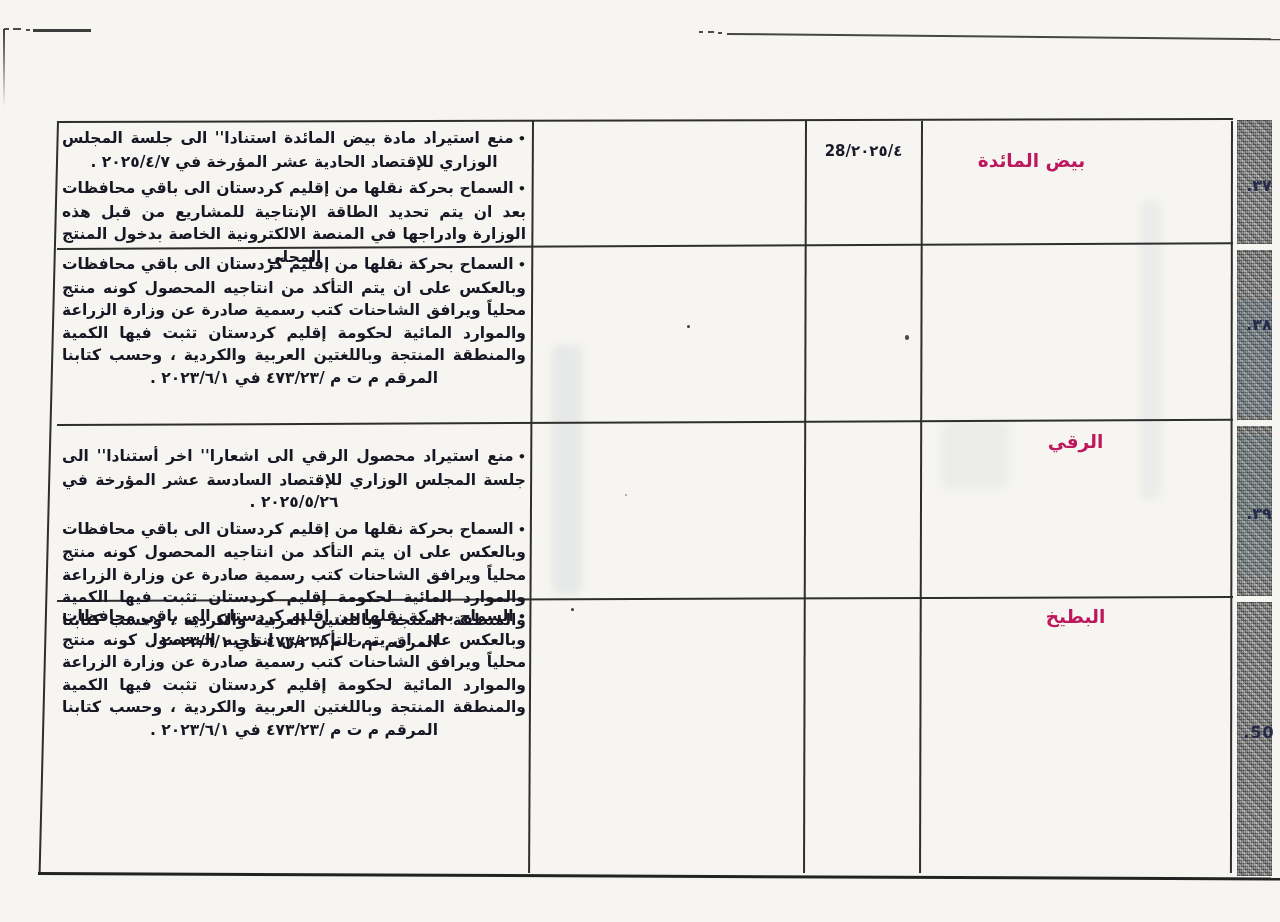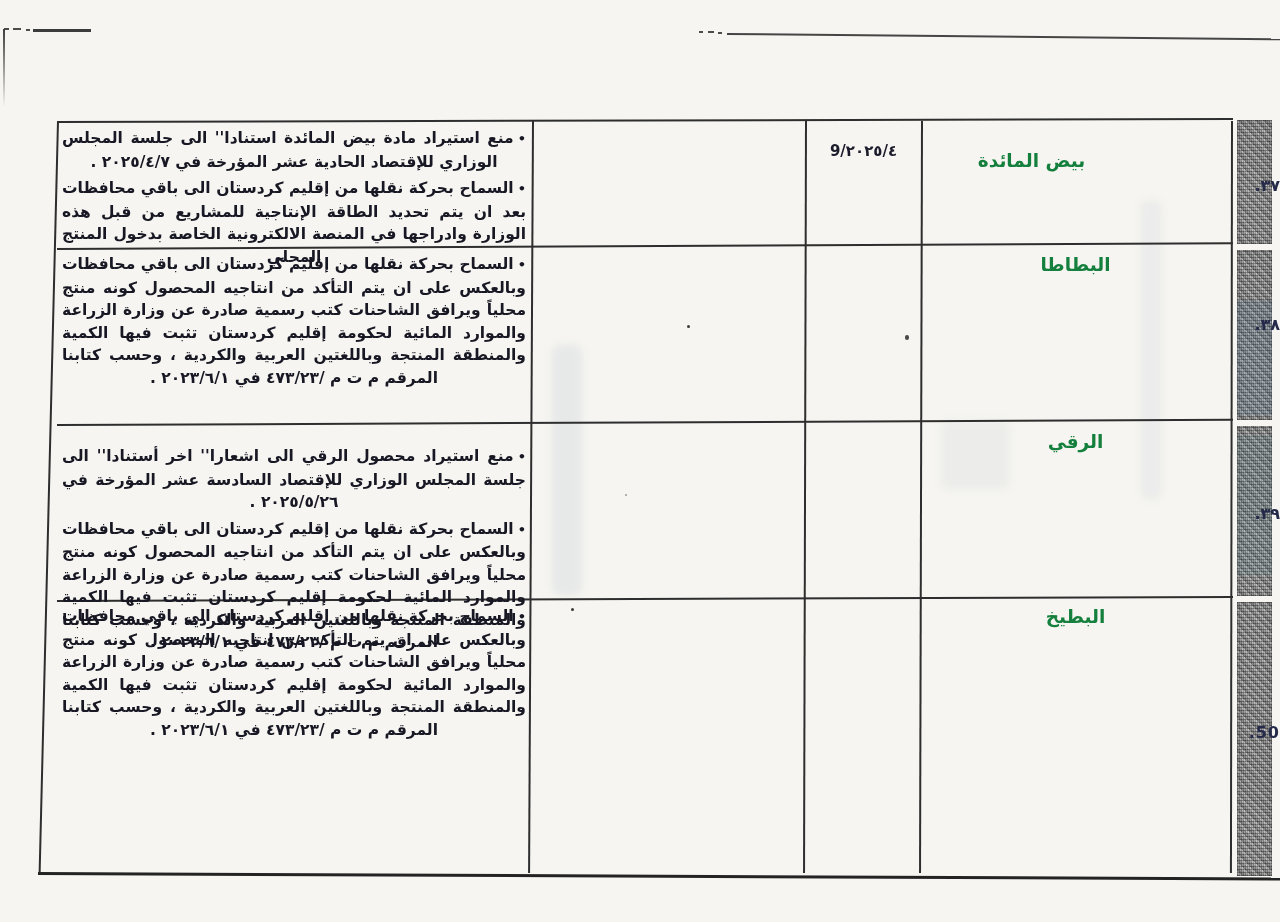--- a/index.html
+++ b/index.html
@@ -11,34 +11,34 @@
   .hline{height:2px;transform-origin:left center;}
   .vline{width:2px;transform-origin:center top;}
 
   
   .details-cell{position:absolute;left:62px;width:464px;direction:rtl;color:#181824;
     font-weight:bold;font-size:15.5px;line-height:22.5px;}
   .para{text-align:justify;text-align-last:center;margin:0 0 4px 0;}
   .blt{font-size:13px;padding-left:4px;}
 
   
-  .product{position:absolute;width:309px;text-align:center;direction:rtl;color:#15803d;
+  .product{position:absolute;width:309px;text-align:center;direction:rtl;color:#be185d;
     font-weight:bold;font-size:18.5px;}
   .date-cell{position:absolute;left:807px;width:113px;text-align:center;direction:rtl;
     color:#1a1a2a;font-weight:bold;font-size:15px;}
 
   
   .strip{position:absolute;left:1237px;width:35px;
     background:
       repeating-linear-gradient(0deg, rgba(20,20,20,.30) 0 1px, rgba(255,255,255,.08) 1px 3px),
       repeating-linear-gradient(90deg, rgba(10,10,10,.22) 0 1px, rgba(230,230,230,.10) 1px 2px),
       repeating-linear-gradient(45deg,#8e8e8e 0 2px,#b3b3b3 2px 4px,#767676 4px 6px);
     box-shadow:inset 0 0 6px rgba(0,0,0,.25);}
   .strip-tint{position:absolute;left:1237px;width:35px;pointer-events:none;}
-  .row-num{position:absolute;left:1238px;width:42px;direction:rtl;text-align:right;
+  .row-num{position:absolute;left:1238px;width:42px;direction:rtl;text-align:center;
     color:#252a4a;font-weight:bold;font-size:16px;letter-spacing:1px;overflow:hidden;}
 
   
   .dash{position:absolute;background:#4c4c4c;}
   .speck{position:absolute;background:#3a3a3a;border-radius:50%;}
   .smudge{position:absolute;pointer-events:none;border-radius:8px;}
 </style>
 </head>
 <body>
 
@@ -70,27 +70,26 @@
     <div class="vline" style="left:532px;top:121px;height:752px;transform:rotate(0.3deg);"></div>
     <div class="vline" style="left:805px;top:121px;height:752px;transform:rotate(0.15deg);"></div>
     <div class="vline" style="left:921px;top:121px;height:752px;transform:rotate(0.15deg);"></div>
     <div class="vline" style="left:1231px;top:121px;height:752px;transform:rotate(0.08deg);"></div>
   </div>
 
   <div class="details-cell" style="top:127px;">
     <p class="para"><span class="blt">•</span><span>منع استيراد مادة بيض المائدة استنادا'' الى جلسة المجلس الوزاري للإقتصاد الحادية عشر المؤرخة في ٢٠٢٥/٤/٧ .</span></p>
     <p class="para"><span class="blt">•</span><span>السماح بحركة نقلها من إقليم كردستان الى باقي محافظات بعد ان يتم تحديد الطاقة الإنتاجية للمشاريع من قبل هذه الوزارة وادراجها في المنصة الالكترونية الخاصة بدخول المنتج المحلي</span></p>
   </div>
-  <div class="date-cell" style="top:142px;">٢٠٢٥/٤/9</div>
+  <div class="date-cell" style="top:142px;">٢٠٢٥/٤/28</div>
   <div class="product" style="left:877px;top:150px;">بيض المائدة</div>
 
   <div class="details-cell" style="top:253px;">
     <p class="para"><span class="blt">•</span><span>السماح بحركة نقلها من إقليم كردستان الى باقي محافظات وبالعكس على ان يتم التأكد من انتاجيه المحصول كونه منتج محلياً ويرافق الشاحنات كتب رسمية صادرة عن وزارة الزراعة والموارد المائية لحكومة إقليم كردستان تثبت فيها الكمية والمنطقة المنتجة وباللغتين العربية والكردية ، وحسب كتابنا المرقم م ت م /٤٧٣/٢٣ في ٢٠٢٣/٦/١ .</span></p>
   </div>
-  <div class="product" style="left:921px;top:254px;">البطاطا</div>
 
   <div class="details-cell" style="top:429px;margin-top:16px;">
     <p class="para"><span class="blt">•</span><span>منع استيراد محصول الرقي الى اشعارا'' اخر أستنادا'' الى جلسة المجلس الوزاري للإقتصاد السادسة عشر المؤرخة في ٢٠٢٥/٥/٢٦ .</span></p>
     <p class="para"><span class="blt">•</span><span>السماح بحركة نقلها من إقليم كردستان الى باقي محافظات وبالعكس على ان يتم التأكد من انتاجيه المحصول كونه منتج محلياً ويرافق الشاحنات كتب رسمية صادرة عن وزارة الزراعة والموارد المائية لحكومة إقليم كردستان تثبت فيها الكمية والمنطقة المنتجة وباللغتين العربية والكردية ، وحسب كتابنا المرقم م ت م /٤٧٣/٢٣ في ٢٠٢٣/٦/١ .</span></p>
   </div>
   <div class="product" style="left:921px;top:431px;">الرقي</div>
 
   <div class="details-cell" style="top:605px;">
     <p class="para"><span class="blt">•</span><span>السماح بحركة نقلها من إقليم كردستان الى باقي محافظات وبالعكس على ان يتم التأكد من انتاجيه المحصول كونه منتج محلياً ويرافق الشاحنات كتب رسمية صادرة عن وزارة الزراعة والموارد المائية لحكومة إقليم كردستان تثبت فيها الكمية والمنطقة المنتجة وباللغتين العربية والكردية ، وحسب كتابنا المرقم م ت م /٤٧٣/٢٣ في ٢٠٢٣/٦/١ .</span></p>
   </div>

